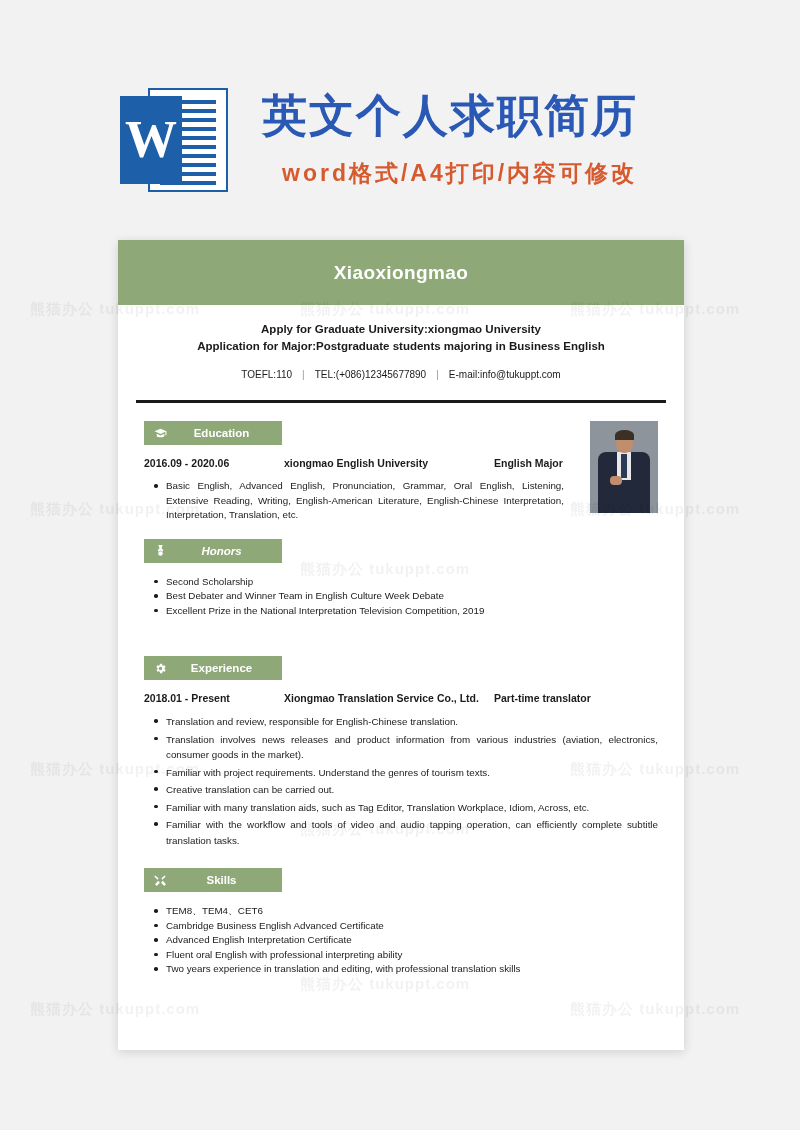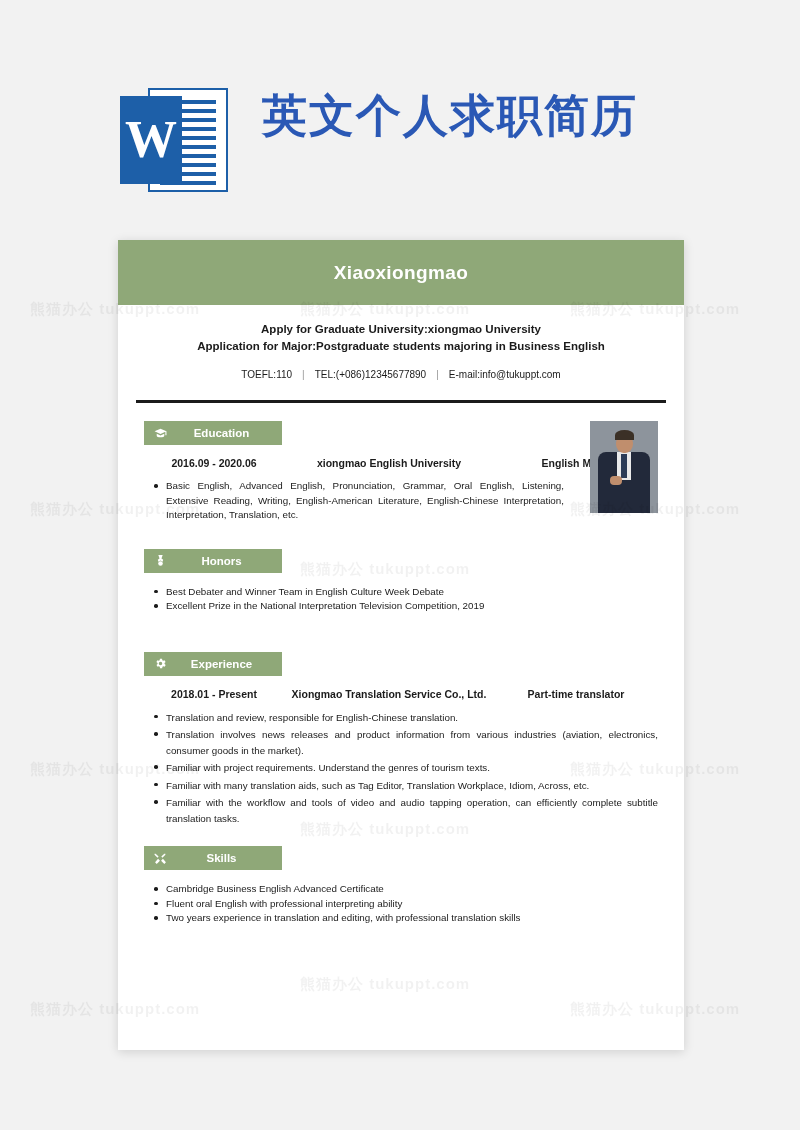--- a/index.html
+++ b/index.html
@@ -150,21 +150,20 @@
   }
   .sec-head .ico svg { display: block; }
   .sec-head .lbl { flex: 1; text-align: center; }
 
   .row-3 {
     display: flex;
     font-size: 10.5px;
     font-weight: bold;
     color: #1b1b1b;
     margin-bottom: 10px;
-    text-align: center;
   }
   .row-3 .c1 { width: 140px; }
   .row-3 .c2 { width: 210px; }
   .row-3 .c3 { flex: 1; }
 
   ul.bullets {
     margin: 0 0 16px 0;
     padding-left: 22px;
     list-style: none;
   }
@@ -265,20 +264,21 @@
           <i></i>
           <i></i>
           <i></i>
           <i></i>
           <i></i>
           <i></i>
       </div>
       <div class="wbox">W</div>
     </div>
     <div id="banner-title">英文个人求职简历</div>
+    <div id="banner-sub">word格式/A4打印/内容可修改</div>
   </div>
 
   <div id="sheet">
 
     <div id="name-bar">
       <span>Xiaoxiongmao</span>
     </div>
 
     <div id="contact-block">
       <div class="line1">Apply for Graduate University:xiongmao University</div>
@@ -319,30 +319,31 @@
       <div class="row-3">
         <div class="c1">2016.09 - 2020.06</div>
         <div class="c2">xiongmao English University</div>
         <div class="c3">English Major</div>
       </div>
       <ul class="bullets" style="width:420px;">
         <li>Basic English, Advanced English, Pronunciation, Grammar, Oral English, Listening, Extensive Reading, Writing, English-American Literature, English-Chinese Interpretation, Interpretation, Translation, etc.</li>
       </ul>
 
       
-      <div class="sec-head" style="margin-top:10px;">
+      <div class="sec-head" style="font-style:italic;">
         <span class="ico">
           <svg viewBox="0 0 24 24" width="13" height="13">
               <path fill="#ffffff" d="M8 2h8l-2.2 6.2 3.2 2.2-1.2 3.8L12 12l-3.8 2.2L7 10.4l3.2-2.2L8 2z"></path>
               <circle cx="12" cy="17.5" r="4.2" fill="#ffffff"></circle>
             </svg>
         </span>
         <span class="lbl">Honors</span>
       </div>
       <ul class="bullets tight">
+        <li>Second Scholarship</li>
         <li>Best Debater and Winner Team in English Culture Week Debate</li>
         <li>Excellent Prize in the National Interpretation Television Competition, 2019</li>
       </ul>
 
       
       <div class="sec-head" style="margin-top:22px;">
         <span class="ico">
           <svg viewBox="0 0 24 24" width="13" height="13">
               <path fill="#ffffff" d="M19.4 13a7.6 7.6 0 0 0 0-2l2-1.6-2-3.4-2.4 1a7.5 7.5 0 0 0-1.7-1l-.4-2.6h-4l-.4 2.6c-.6.2-1.2.6-1.7 1l-2.4-1-2 3.4L6.6 11a7.6 7.6 0 0 0 0 2l-2 1.6 2 3.4 2.4-1c.5.4 1.1.8 1.7 1l.4 2.6h4l.4-2.6c.6-.2 1.2-.6 1.7-1l2.4 1 2-3.4-2-1.6zM12 15.2A3.2 3.2 0 1 1 15.2 12 3.2 3.2 0 0 1 12 15.2z"></path>
             </svg>
@@ -351,35 +352,38 @@
       </div>
       <div class="row-3">
         <div class="c1">2018.01 - Present</div>
         <div class="c2">Xiongmao Translation Service Co., Ltd.</div>
         <div class="c3">Part-time translator</div>
       </div>
       <ul class="bullets wide">
         <li>Translation and review, responsible for English-Chinese translation.</li>
         <li>Translation involves news releases and product information from various industries (aviation, electronics, consumer goods in the market).</li>
         <li>Familiar with project requirements. Understand the genres of tourism texts.</li>
+        <li>Creative translation can be carried out.</li>
         <li>Familiar with many translation aids, such as Tag Editor, Translation Workplace, Idiom, Across, etc.</li>
         <li>Familiar with the workflow and tools of video and audio tapping operation, can efficiently complete subtitle translation tasks.</li>
       </ul>
 
       
       <div class="sec-head" style="margin-top:4px;">
         <span class="ico">
           <svg viewBox="0 0 24 24" width="13" height="13">
               <path fill="#ffffff" d="M3 3l5.5 5.5-2 2L1 5V3h2zm18 0v2l-5.5 5.5-2-2L19 3h2zM7.5 12.5 11 16l-6 6-3-3 5.5-6.5zm9 0L22 19l-3 3-6-6 3.5-3.5z"></path>
             </svg>
         </span>
         <span class="lbl">Skills</span>
       </div>
       <ul class="bullets tight">
+        <li>TEM8、TEM4、CET6</li>
         <li>Cambridge Business English Advanced Certificate</li>
+        <li>Advanced English Interpretation Certificate</li>
         <li>Fluent oral English with professional interpreting ability</li>
         <li>Two years experience in translation and editing, with professional translation skills</li>
       </ul>
 
     </div>
   </div>
 
   <div class="wm" style="left:30px;  top:300px;">熊猫办公 tukuppt.com</div>
   <div class="wm" style="left:300px; top:300px;">熊猫办公 tukuppt.com</div>
   <div class="wm" style="left:570px; top:300px;">熊猫办公 tukuppt.com</div>

